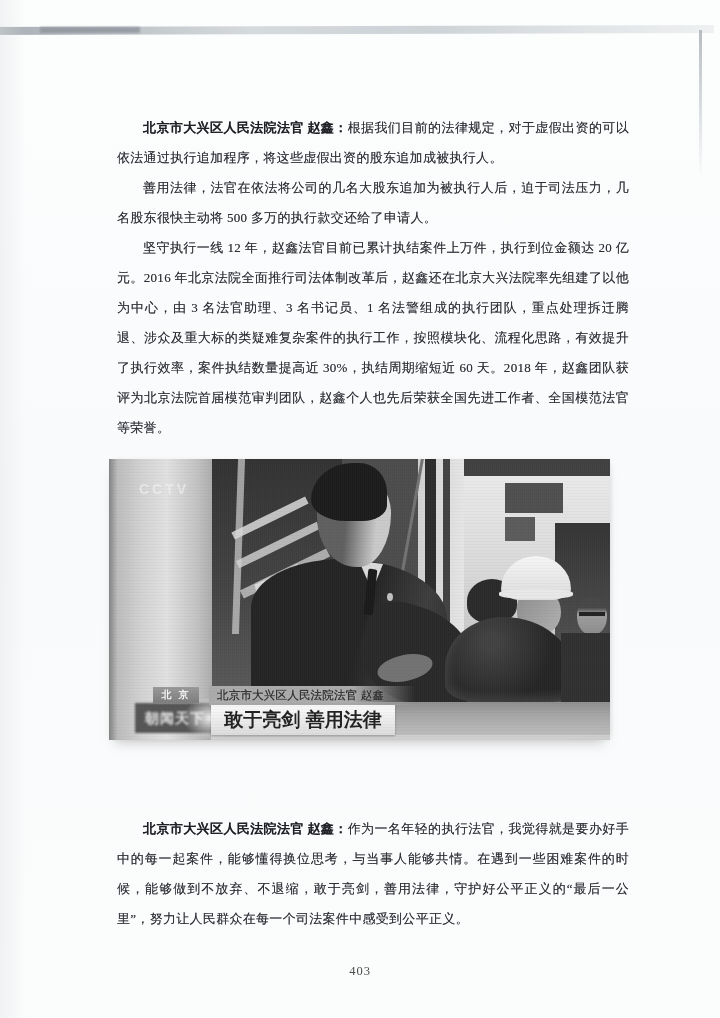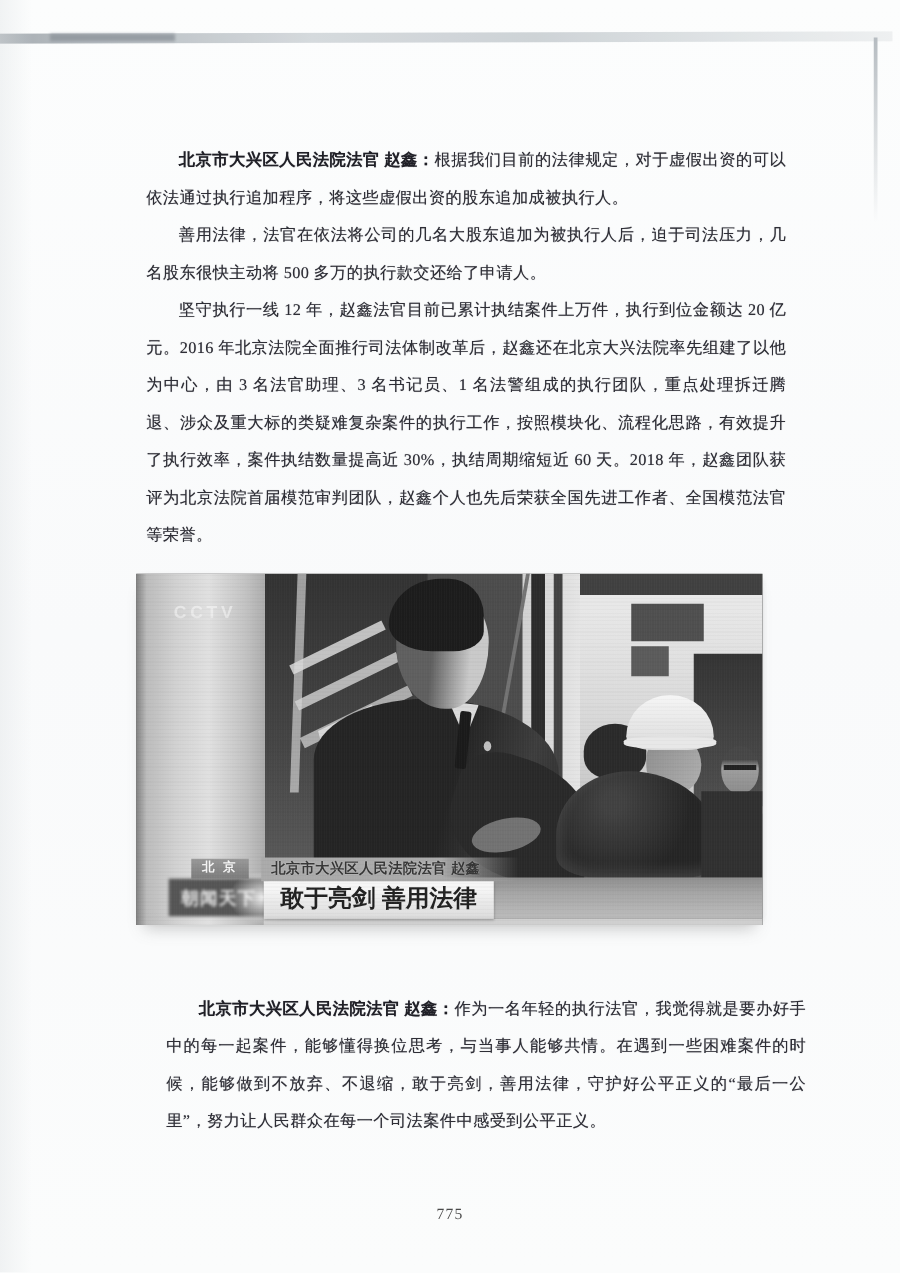--- a/index.html
+++ b/index.html
@@ -19,21 +19,21 @@
   .left-shade{position:absolute;left:0;top:0;width:26px;height:100%;background:linear-gradient(90deg,rgba(223,227,229,.4),rgba(255,255,255,0));}
   
   .para{
     position:absolute;left:117px;width:512px;
     font-size:13px;line-height:30px;color:#2e2e36;
     text-align:justify;text-indent:2em;letter-spacing:.3px;
     text-shadow:0 0 .6px rgba(46,46,54,.55);
     font-family:Liberation Serif, serif;
   }
   .para .speaker{font-weight:bold;color:#1f1f26;}
-  .p1{top:100px;} .p2{top:160px;} .p3{top:220px;} .p4{top:779px;margin-left:16px;}
+  .p1{top:100px;} .p2{top:160px;} .p3{top:220px;} .p4{top:801px;}
   .page-number{position:absolute;left:0;top:964px;width:720px;text-align:center;
     font-size:12.5px;color:#4a4a4a;letter-spacing:1px;}
   
   .photo{position:absolute;left:109px;top:459px;width:501px;height:281px;margin:0;
     background:#474747;overflow:hidden;
     filter:saturate(0) contrast(.95) brightness(1.03) blur(.35px);
     box-shadow:0 8px 12px -6px rgba(90,95,100,.35),2px 0 6px -3px rgba(90,95,100,.25);}
   .photo *{position:absolute;}
   .pillar{left:0;top:0;width:105px;height:281px;
     background:linear-gradient(90deg,#7e7e7e 0%,#b9b9b9 8%,#cfcfcf 30%,#dedede 55%,#c2c2c2 82%,#a6a6a6 100%);}
@@ -173,14 +173,14 @@
     <div class="program-wash"></div>
     <div class="loc-badge">北 京</div>
     <div class="caption-strip">北京市大兴区人民法院法官 赵鑫</div>
     <div class="headline">敢于亮剑 善用法律</div>
 
     <div class="grain"></div>
   </figure>
 
   <p class="para p4"><span class="speaker">北京市大兴区人民法院法官 赵鑫：</span><span>作为一名年轻的执行法官，我觉得就是要办好手中的每一起案件，能够懂得换位思考，与当事人能够共情。在遇到一些困难案件的时候，能够做到不放弃、不退缩，敢于亮剑，善用法律，守护好公平正义的“最后一公里”，努力让人民群众在每一个司法案件中感受到公平正义。</span></p>
 
-  <div class="page-number">775</div>
+  <div class="page-number">403</div>
 </div>
 
 </body></html>

